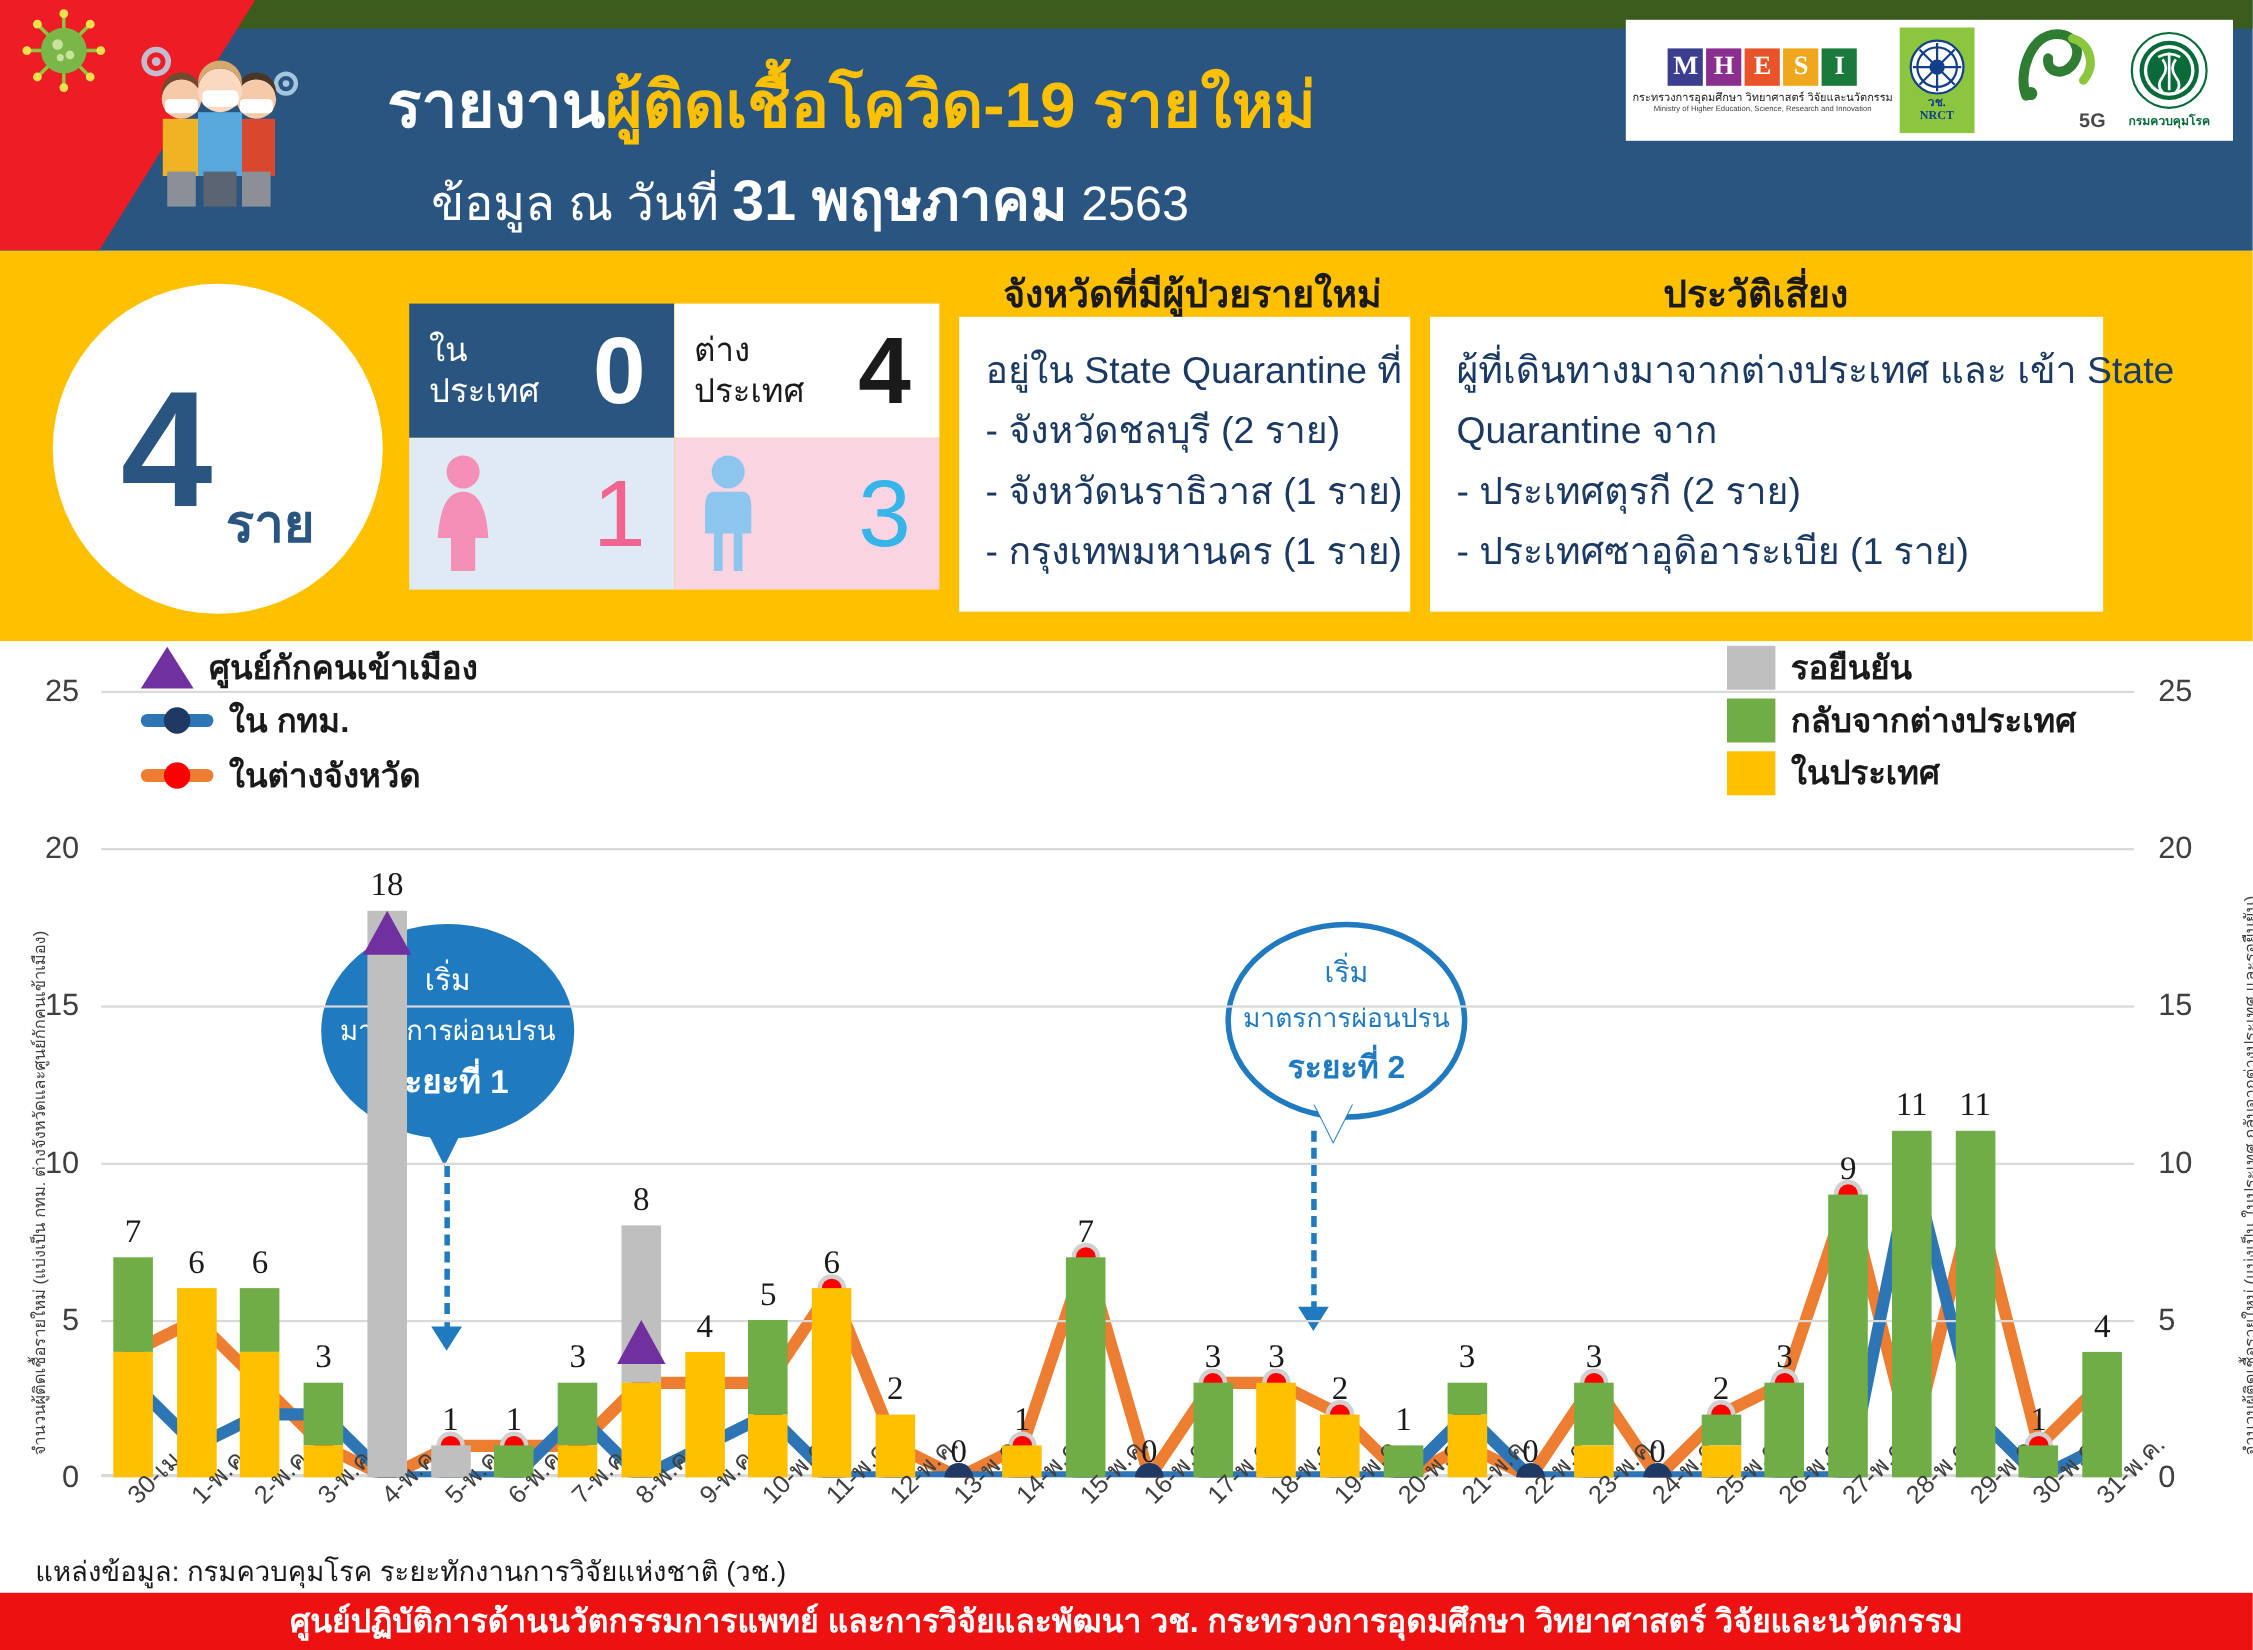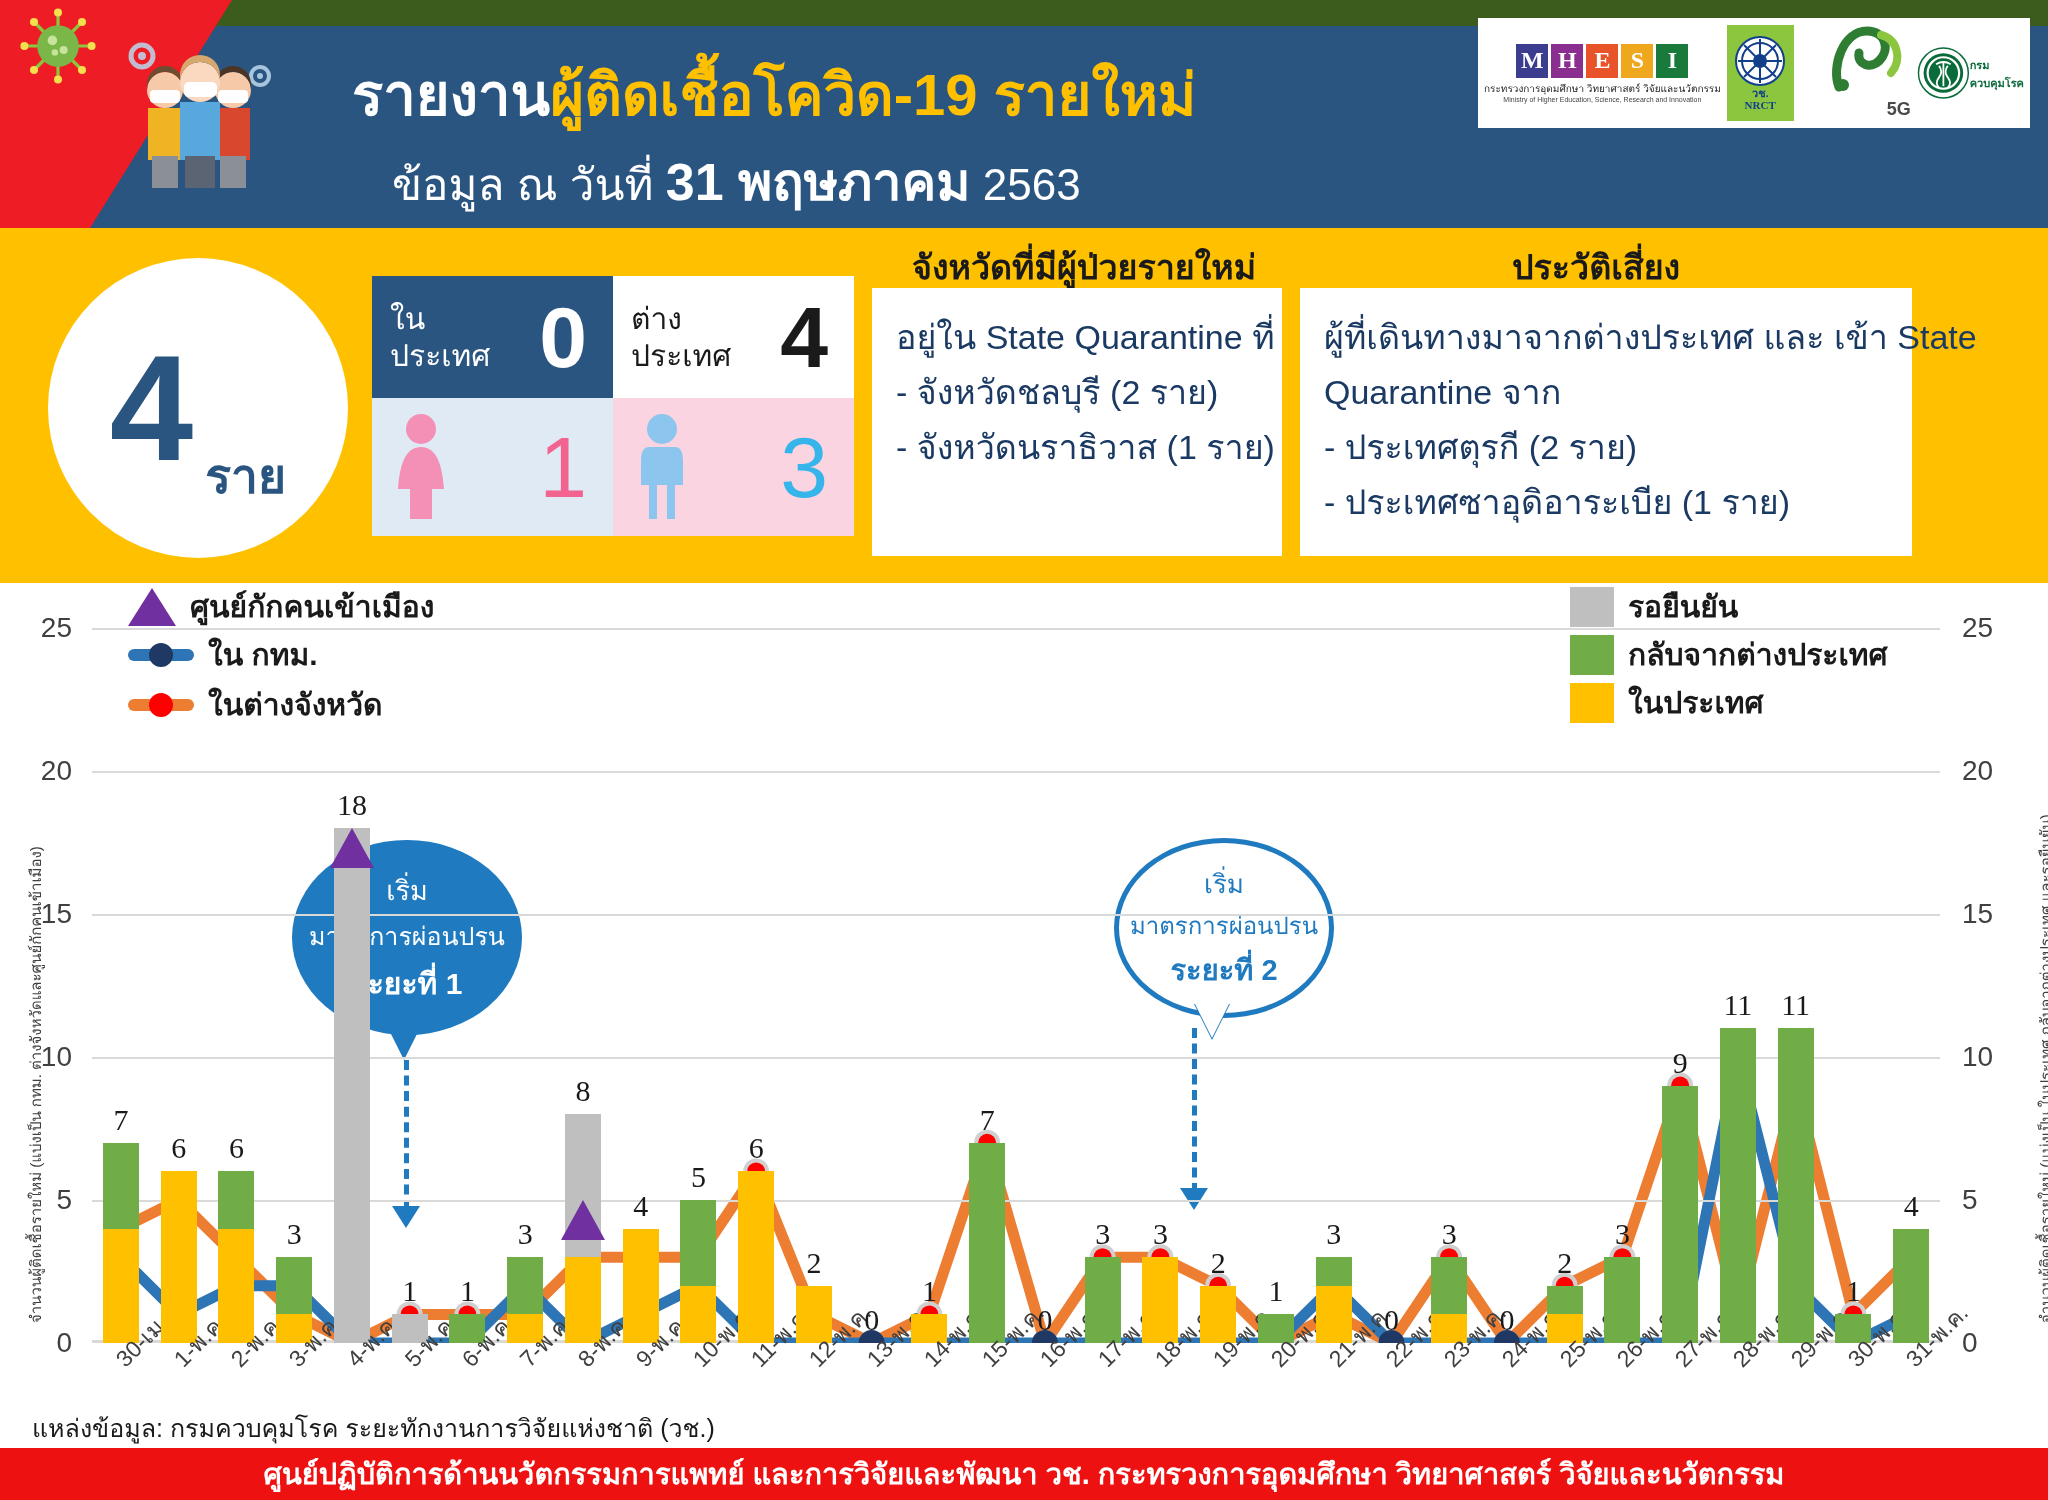--- a/index.html
+++ b/index.html
@@ -51,21 +51,21 @@
   .mhesi-letters span:nth-child(3){ background:#e8532a; }
   .mhesi-letters span:nth-child(4){ background:#efa81e; }
   .mhesi-letters span:nth-child(5){ background:#1a7a3c; }
   .mhesi-th { font-size:10px; color:#222; margin-top:3px; white-space:nowrap; }
   .mhesi-en { font-size:7px; color:#444; white-space:nowrap; }
   #logo-nrct { width:72px; height:96px; background:#8cc63e; display:flex;
     flex-direction:column; align-items:center; justify-content:center; }
   .nrct-txt { font-size:11px; color:#123f8a; font-weight:bold; line-height:1.1; text-align:center;
     font-family:"Liberation Serif",serif; }
   #logo-wor { width:120px; display:flex; align-items:flex-end; justify-content:center; }
-  #logo-moph { width:110px; display:flex; flex-direction:row; align-items:center; }
+  #logo-moph { width:110px; display:flex; flex-direction:column; align-items:center; }
   .moph-th { font-size:11px; font-weight:bold; color:#0a6b3a; margin-top:1px; }
 
   
   #stats-band {
     position:absolute; left:0; top:228px; width:2048px; height:355px; background:#ffc000;
   }
   #total-circle {
     position:absolute; left:48px; top:30px; width:300px; height:300px;
     background:#ffffff; border-radius:50%;
     display:flex; align-items:center; justify-content:center; gap:12px;
@@ -354,20 +354,21 @@
       </svg>
       <div class="cg-num">3</div>
     </div>
   </div>
 
   <div class="panel-title" id="prov-title">จังหวัดที่มีผู้ป่วยรายใหม่</div>
   <div class="info-box" id="prov-box">
     <div class="info-line">อยู่ใน State Quarantine ที่</div>
     <div class="info-line">- จังหวัดชลบุรี (2 ราย)</div>
     <div class="info-line">- จังหวัดนราธิวาส (1 ราย)</div>
+    <div class="info-line">- กรุงเทพมหานคร (1 ราย)</div>
   </div>
 
   <div class="panel-title" id="risk-title">ประวัติเสี่ยง</div>
   <div class="info-box" id="risk-box">
     <div class="info-line">ผู้ที่เดินทางมาจากต่างประเทศ และ เข้า State</div>
     <div class="info-line">Quarantine จาก</div>
     <div class="info-line">- ประเทศตุรกี (2 ราย)</div>
     <div class="info-line">- ประเทศซาอุดิอาระเบีย (1 ราย)</div>
   </div>
 </div>

